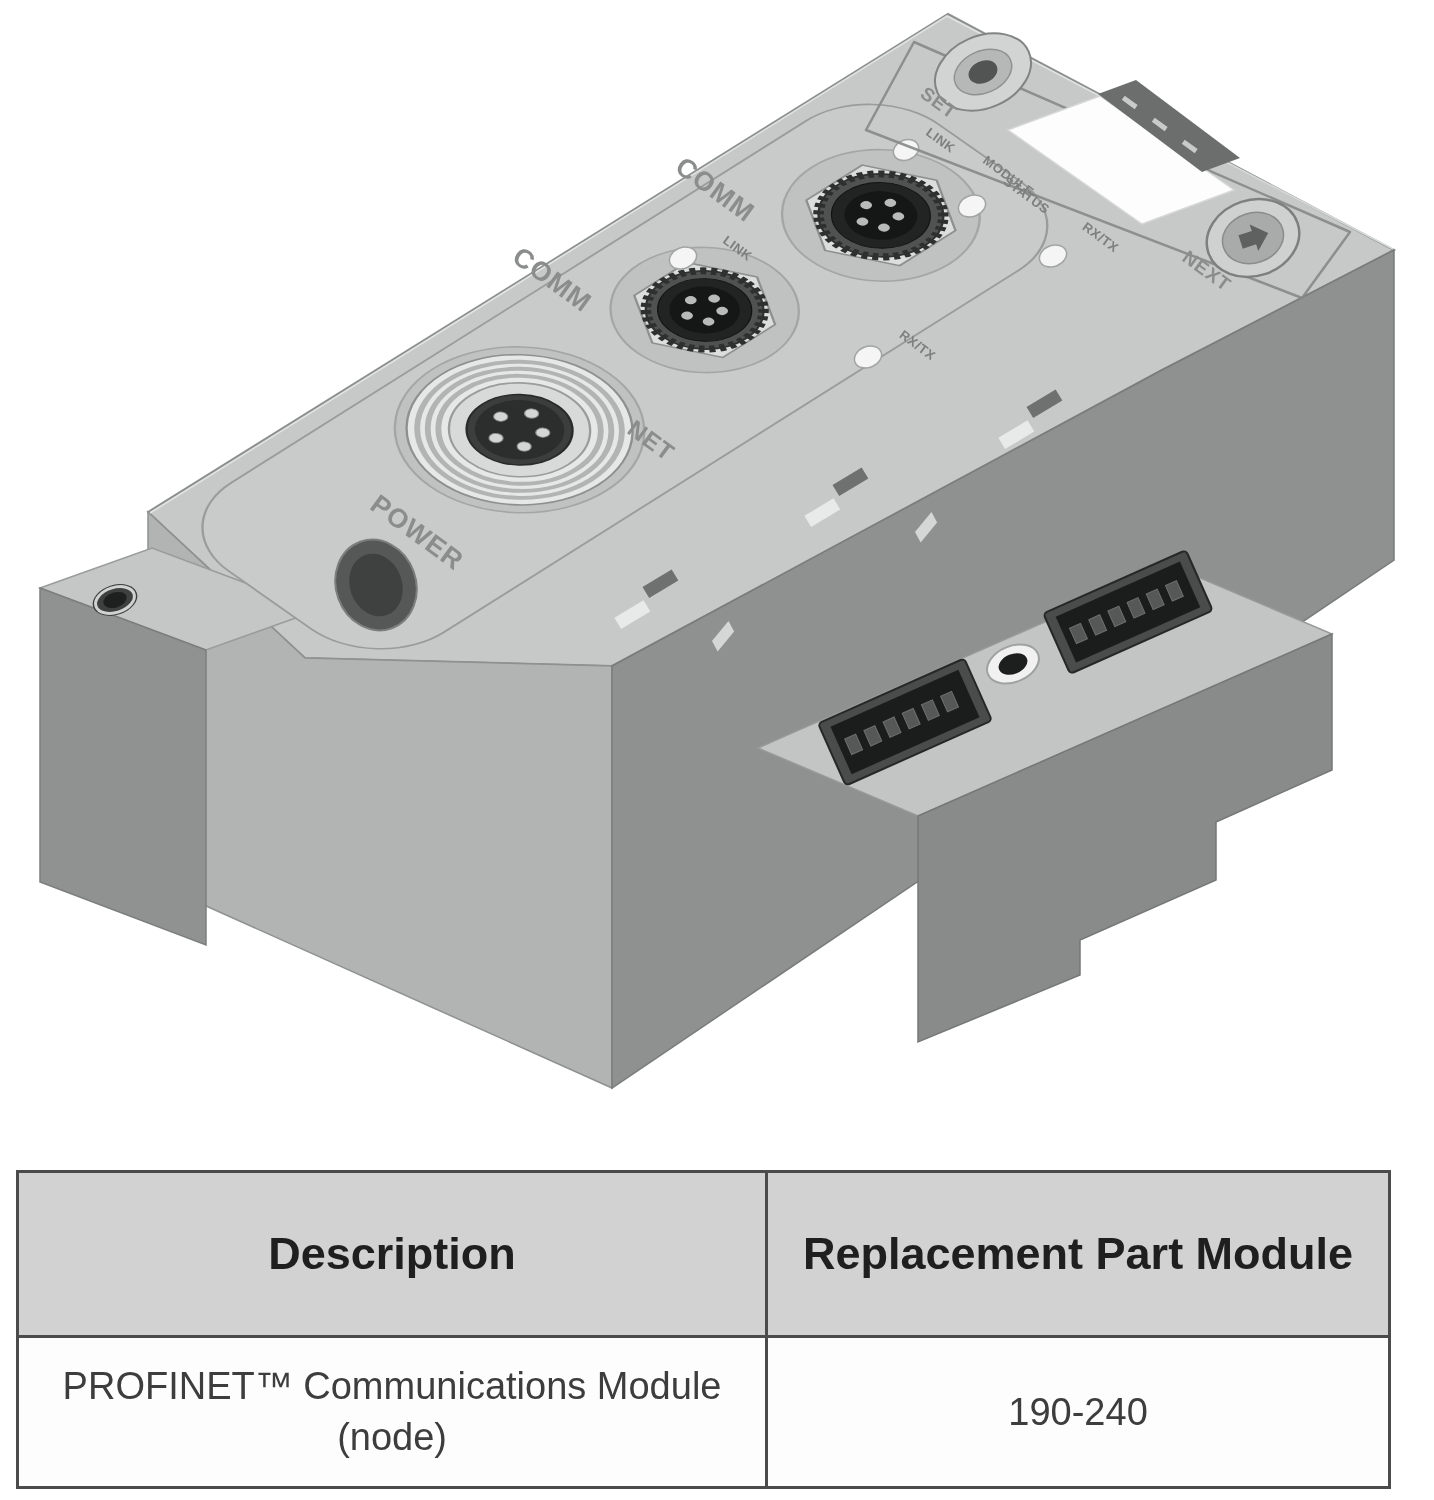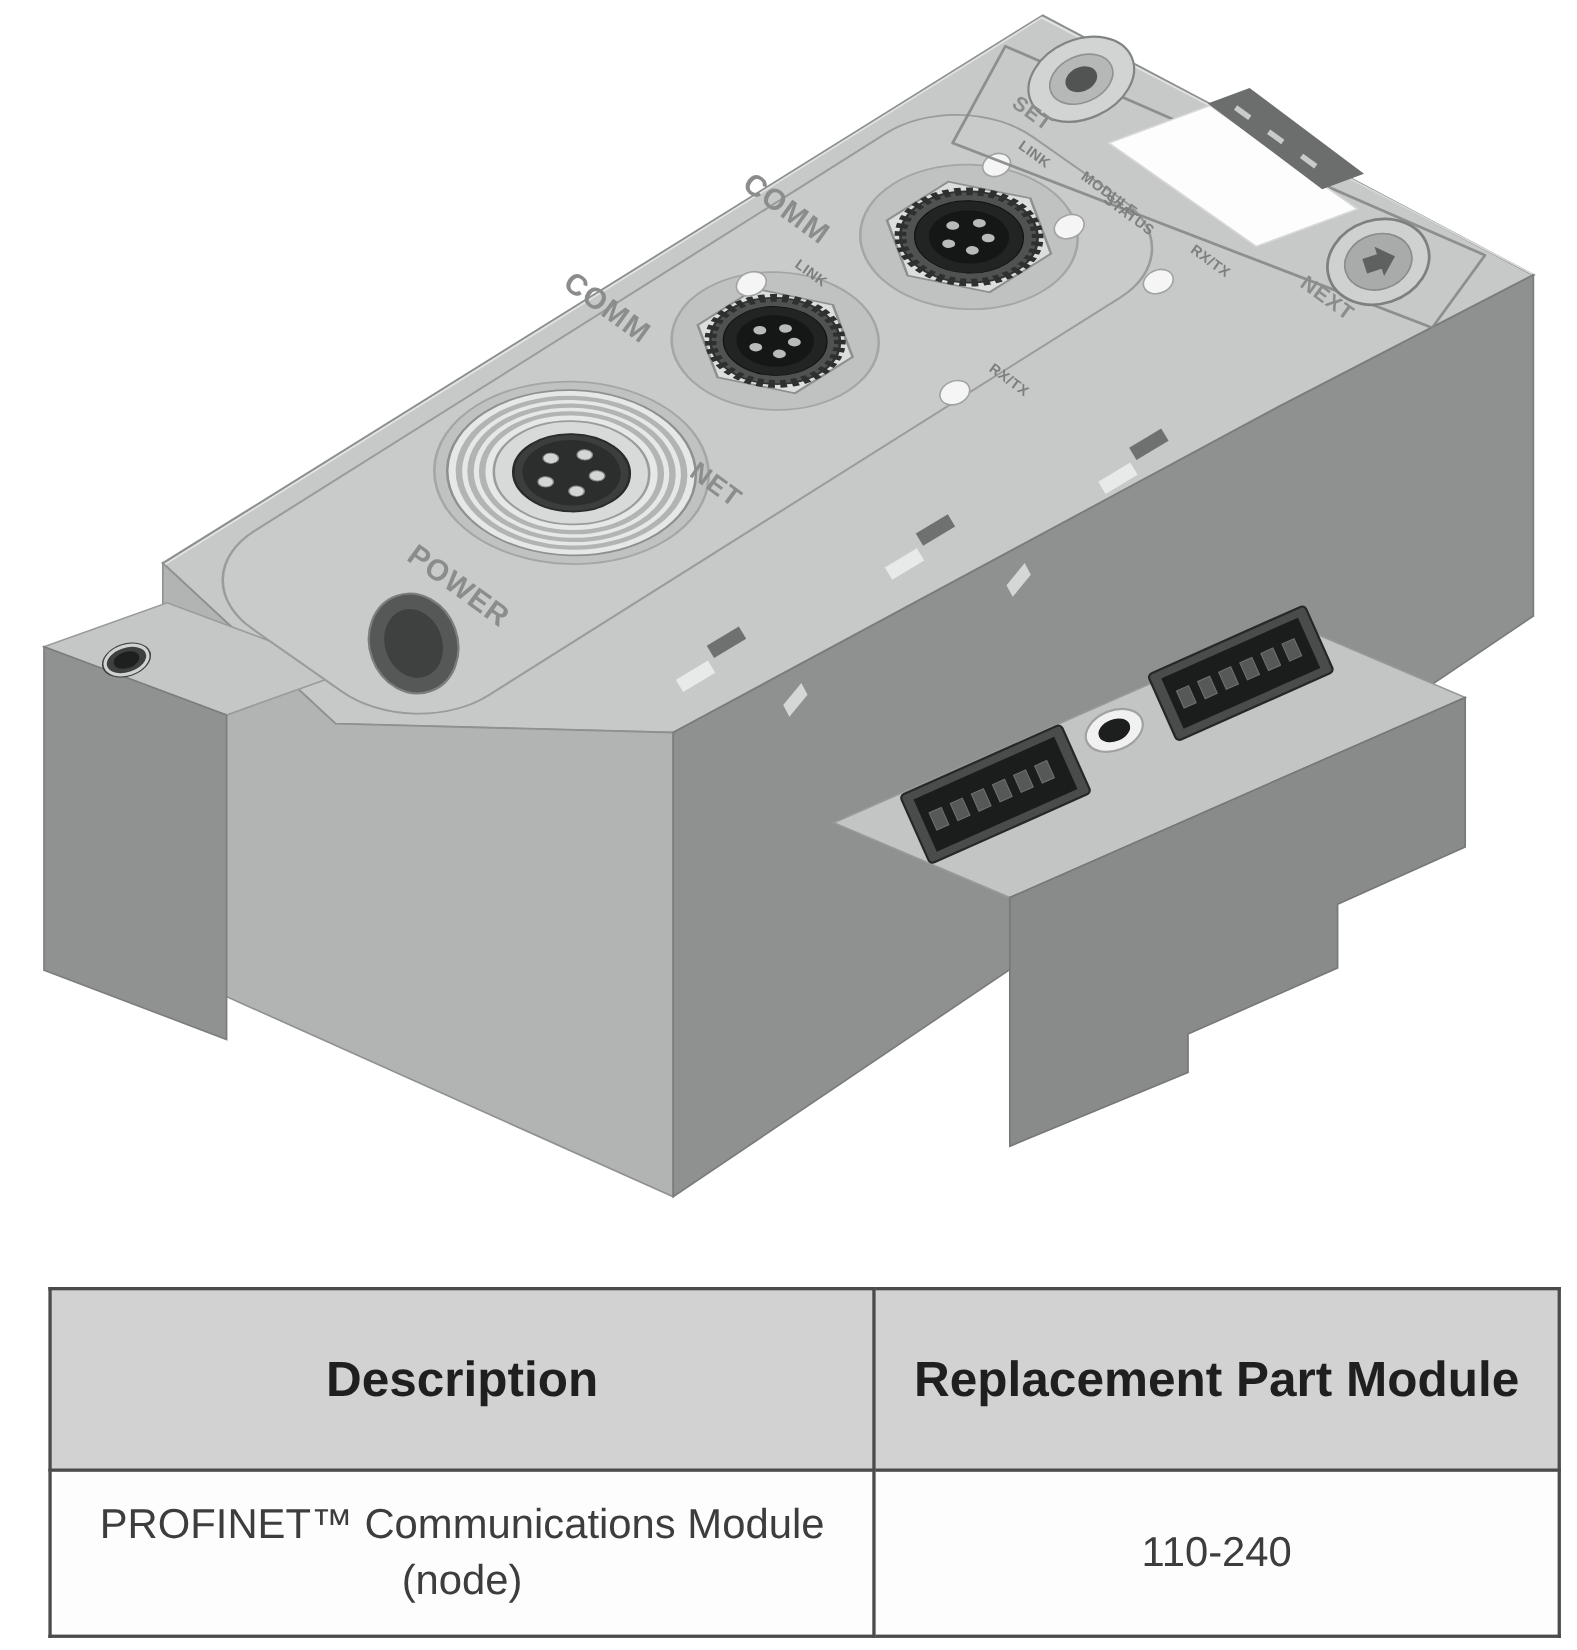--- a/index.html
+++ b/index.html
@@ -10,21 +10,20 @@
   .page{position:relative;width:1434px;height:1500px;background:#ffffff;}
   .figure{position:absolute;left:0;top:0;width:1434px;height:1160px;}
   svg text{font-family:"Liberation Sans",sans-serif;}
   .eng{fill:#8b8d8d;font-weight:bold;letter-spacing:1px;}
   .eng-sm{fill:#7d7f7f;font-weight:bold;letter-spacing:.5px;}
 
   .table-wrap{position:absolute;left:16px;top:1170px;}
   table.parts{
     border-collapse:collapse;width:1375px;table-layout:fixed;
     font-family:"Liberation Sans",sans-serif;
-    margin-left:28px;
   }
   col.c1{width:54.6%;} col.c2{width:45.4%;}
   table.parts th, table.parts td{
     border:3px solid #4b4b4b;text-align:center;vertical-align:middle;
   }
   table.parts th{
     background:#d2d2d2;height:160px;font-size:45px;font-weight:bold;
     color:#1f1f1f;line-height:1.18;
   }
   table.parts td{
@@ -220,19 +219,19 @@
           <th>
             <div class="hdr-narrow">Replacement Part Module</div>
           </th>
         </tr>
       </thead>
       <tbody>
         <tr>
           <td>
             <div class="cellwrap">PROFINET™ Communications Module (node)</div>
           </td>
-          <td>110-240</td>
+          <td>190-240</td>
         </tr>
       </tbody>
     </table>
   </div>
 
 </div>
 
 </body></html>

